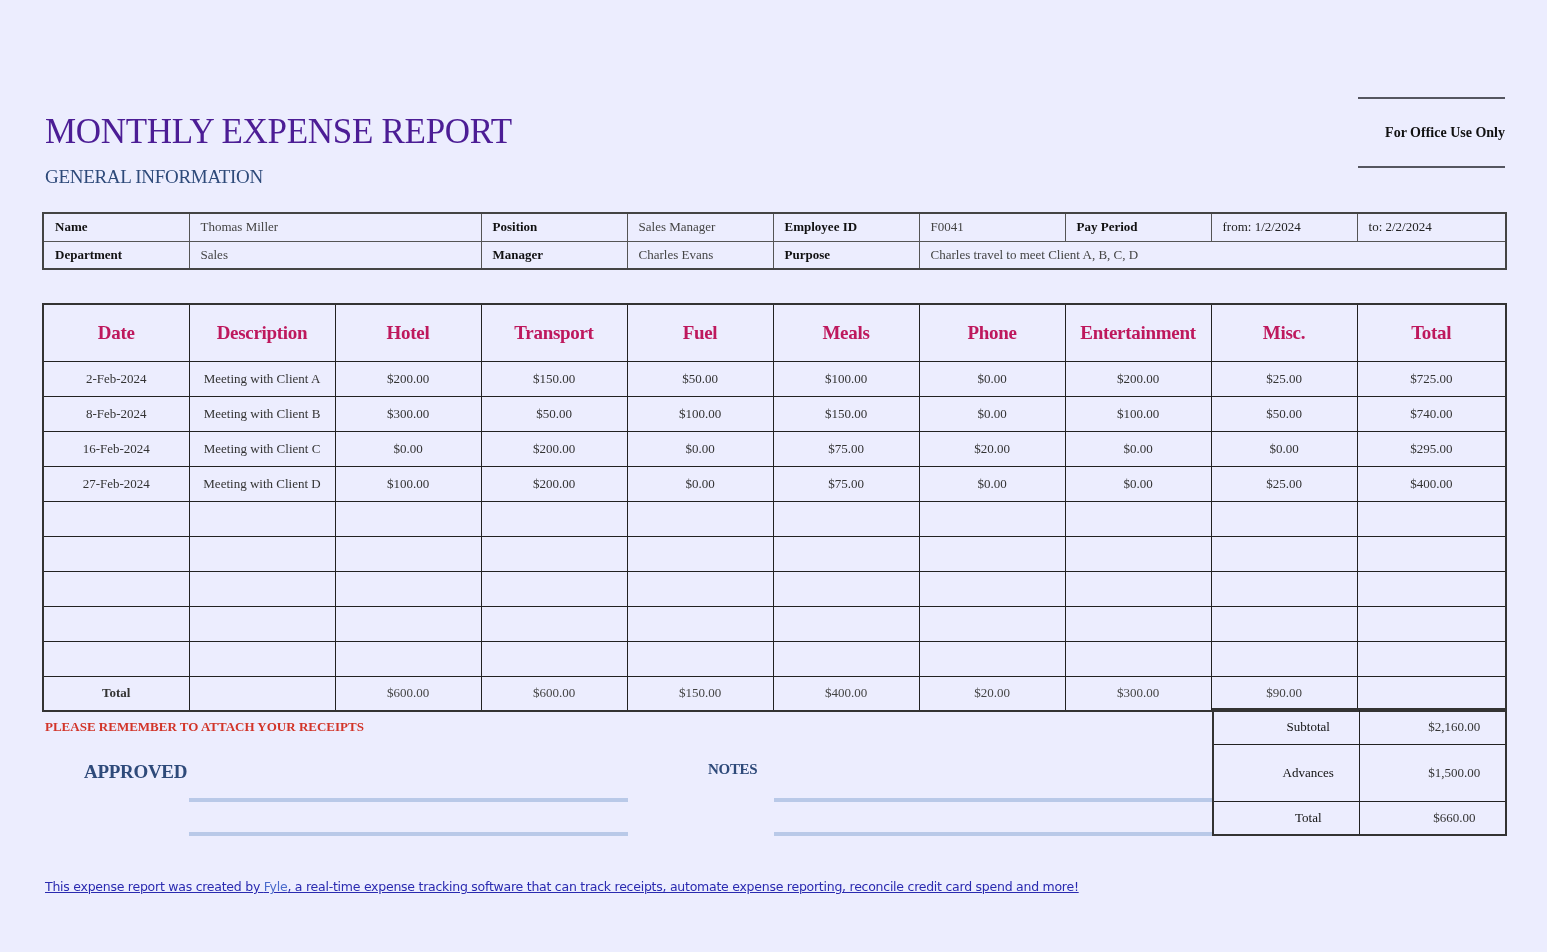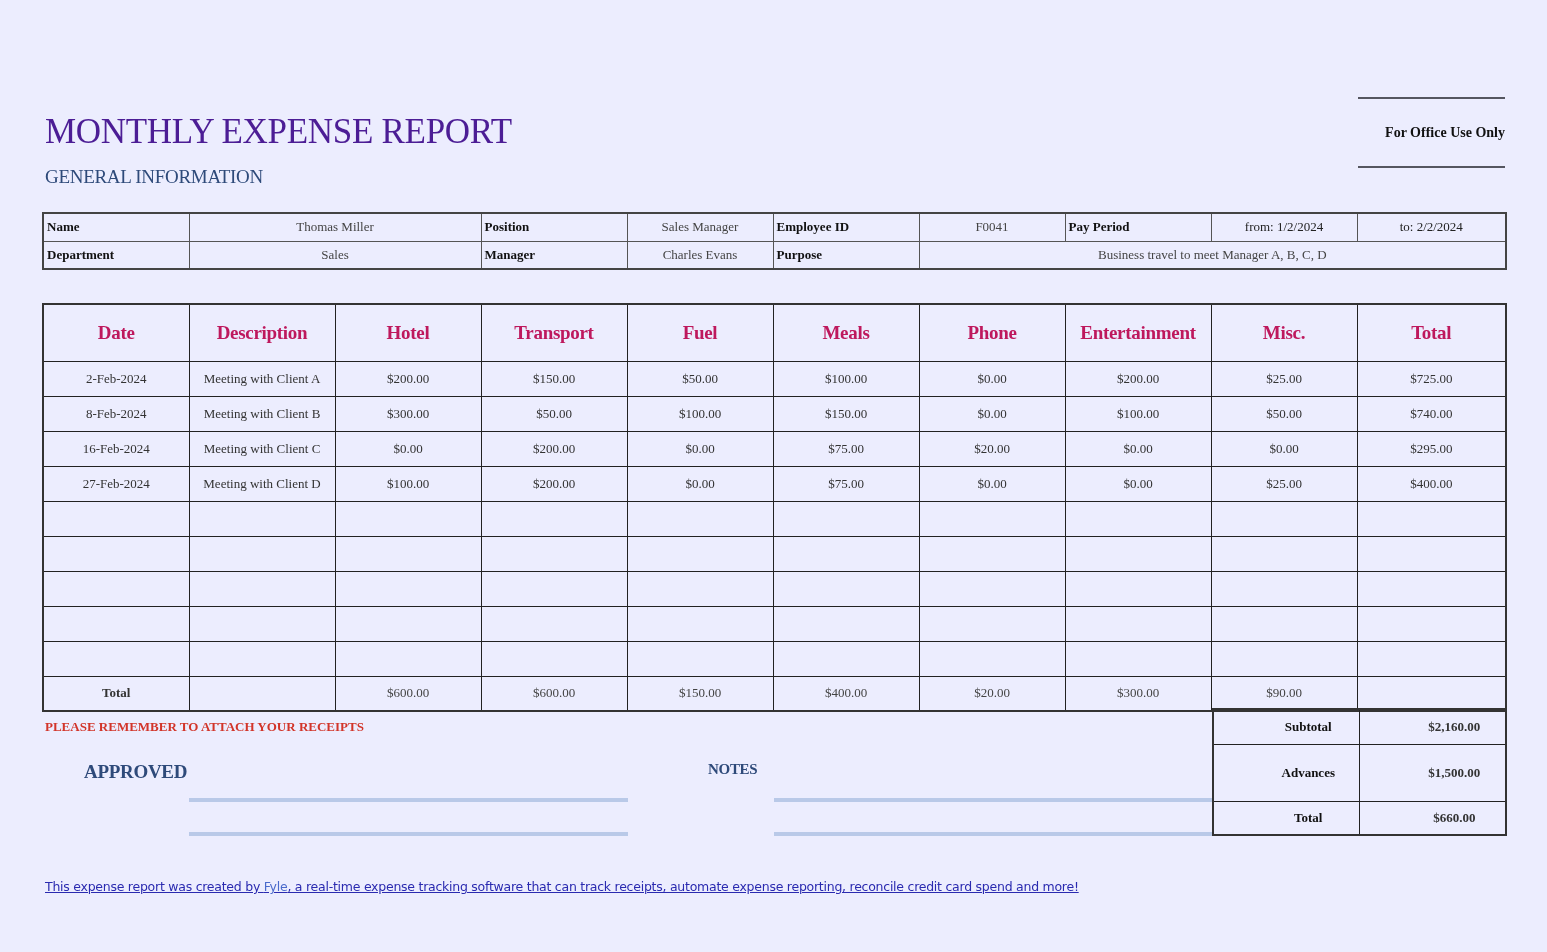--- a/index.html
+++ b/index.html
@@ -22,25 +22,25 @@
     }
 
     
     .info {
       position: absolute; left: 42px; top: 212px; width: 1463px;
       border-collapse: collapse; table-layout: fixed;
       border: 2px solid #444;
     }
     .info td {
       border: 1px solid #555;
-      height: 28px; font-size: 13px; padding: 0 3px;
+      height: 28px; font-size: 13px; padding: 0 11px;
       vertical-align: middle; white-space: nowrap; overflow: hidden;
     }
     .info td.lbl { font-weight: bold; color: #111; }
-    .info td.val { color: #444; text-align: center; }
+    .info td.val { color: #444; }
 
     
     .exp {
       position: absolute; left: 42px; top: 303px; width: 1463px;
       border-collapse: collapse; table-layout: fixed;
       border: 2px solid #333;
     }
     .exp th, .exp td {
       border: 1px solid #222; text-align: center; vertical-align: middle;
     }
@@ -58,21 +58,21 @@
     }
 
     
     .summary {
       position: absolute; left: 1212px; top: 708px; width: 293px;
       border-collapse: collapse; table-layout: fixed;
       border: 2px solid #333;
     }
     .summary td {
       border: 1px solid #222; text-align: center; vertical-align: middle;
-      font-size: 13px; font-weight: bold; padding-left: 44px;
+      font-size: 13px; font-weight: normal; padding-left: 44px;
     }
     .summary td.sl { color: #111; }
     .summary td.sv { color: #333; }
 
     .approved {
       position: absolute; left: 84px; top: 761px;
       font-size: 19px; font-weight: bold; color: #2e4a7a; letter-spacing: -0.3px;
     }
     .notes {
       position: absolute; left: 708px; top: 761px;
@@ -122,21 +122,21 @@
     <td class="lbl">Pay Period</td>
     <td class="val" style="color:#222">from: 1/2/2024</td>
     <td class="val" style="color:#222">to: 2/2/2024</td>
   </tr>
   <tr>
     <td class="lbl">Department</td>
     <td class="val" colspan="2">Sales</td>
     <td class="lbl">Manager</td>
     <td class="val">Charles Evans</td>
     <td class="lbl">Purpose</td>
-    <td class="val" colspan="4">Business travel to meet Manager A, B, C, D</td>
+    <td class="val" colspan="4">Charles travel to meet Client A, B, C, D</td>
   </tr>
 </tbody>
   </table>
 
 <table class="exp">
   <colgroup>
     <col style="width:146px">
       <col style="width:146px">
       <col style="width:146px">
     <col style="width:146px">

